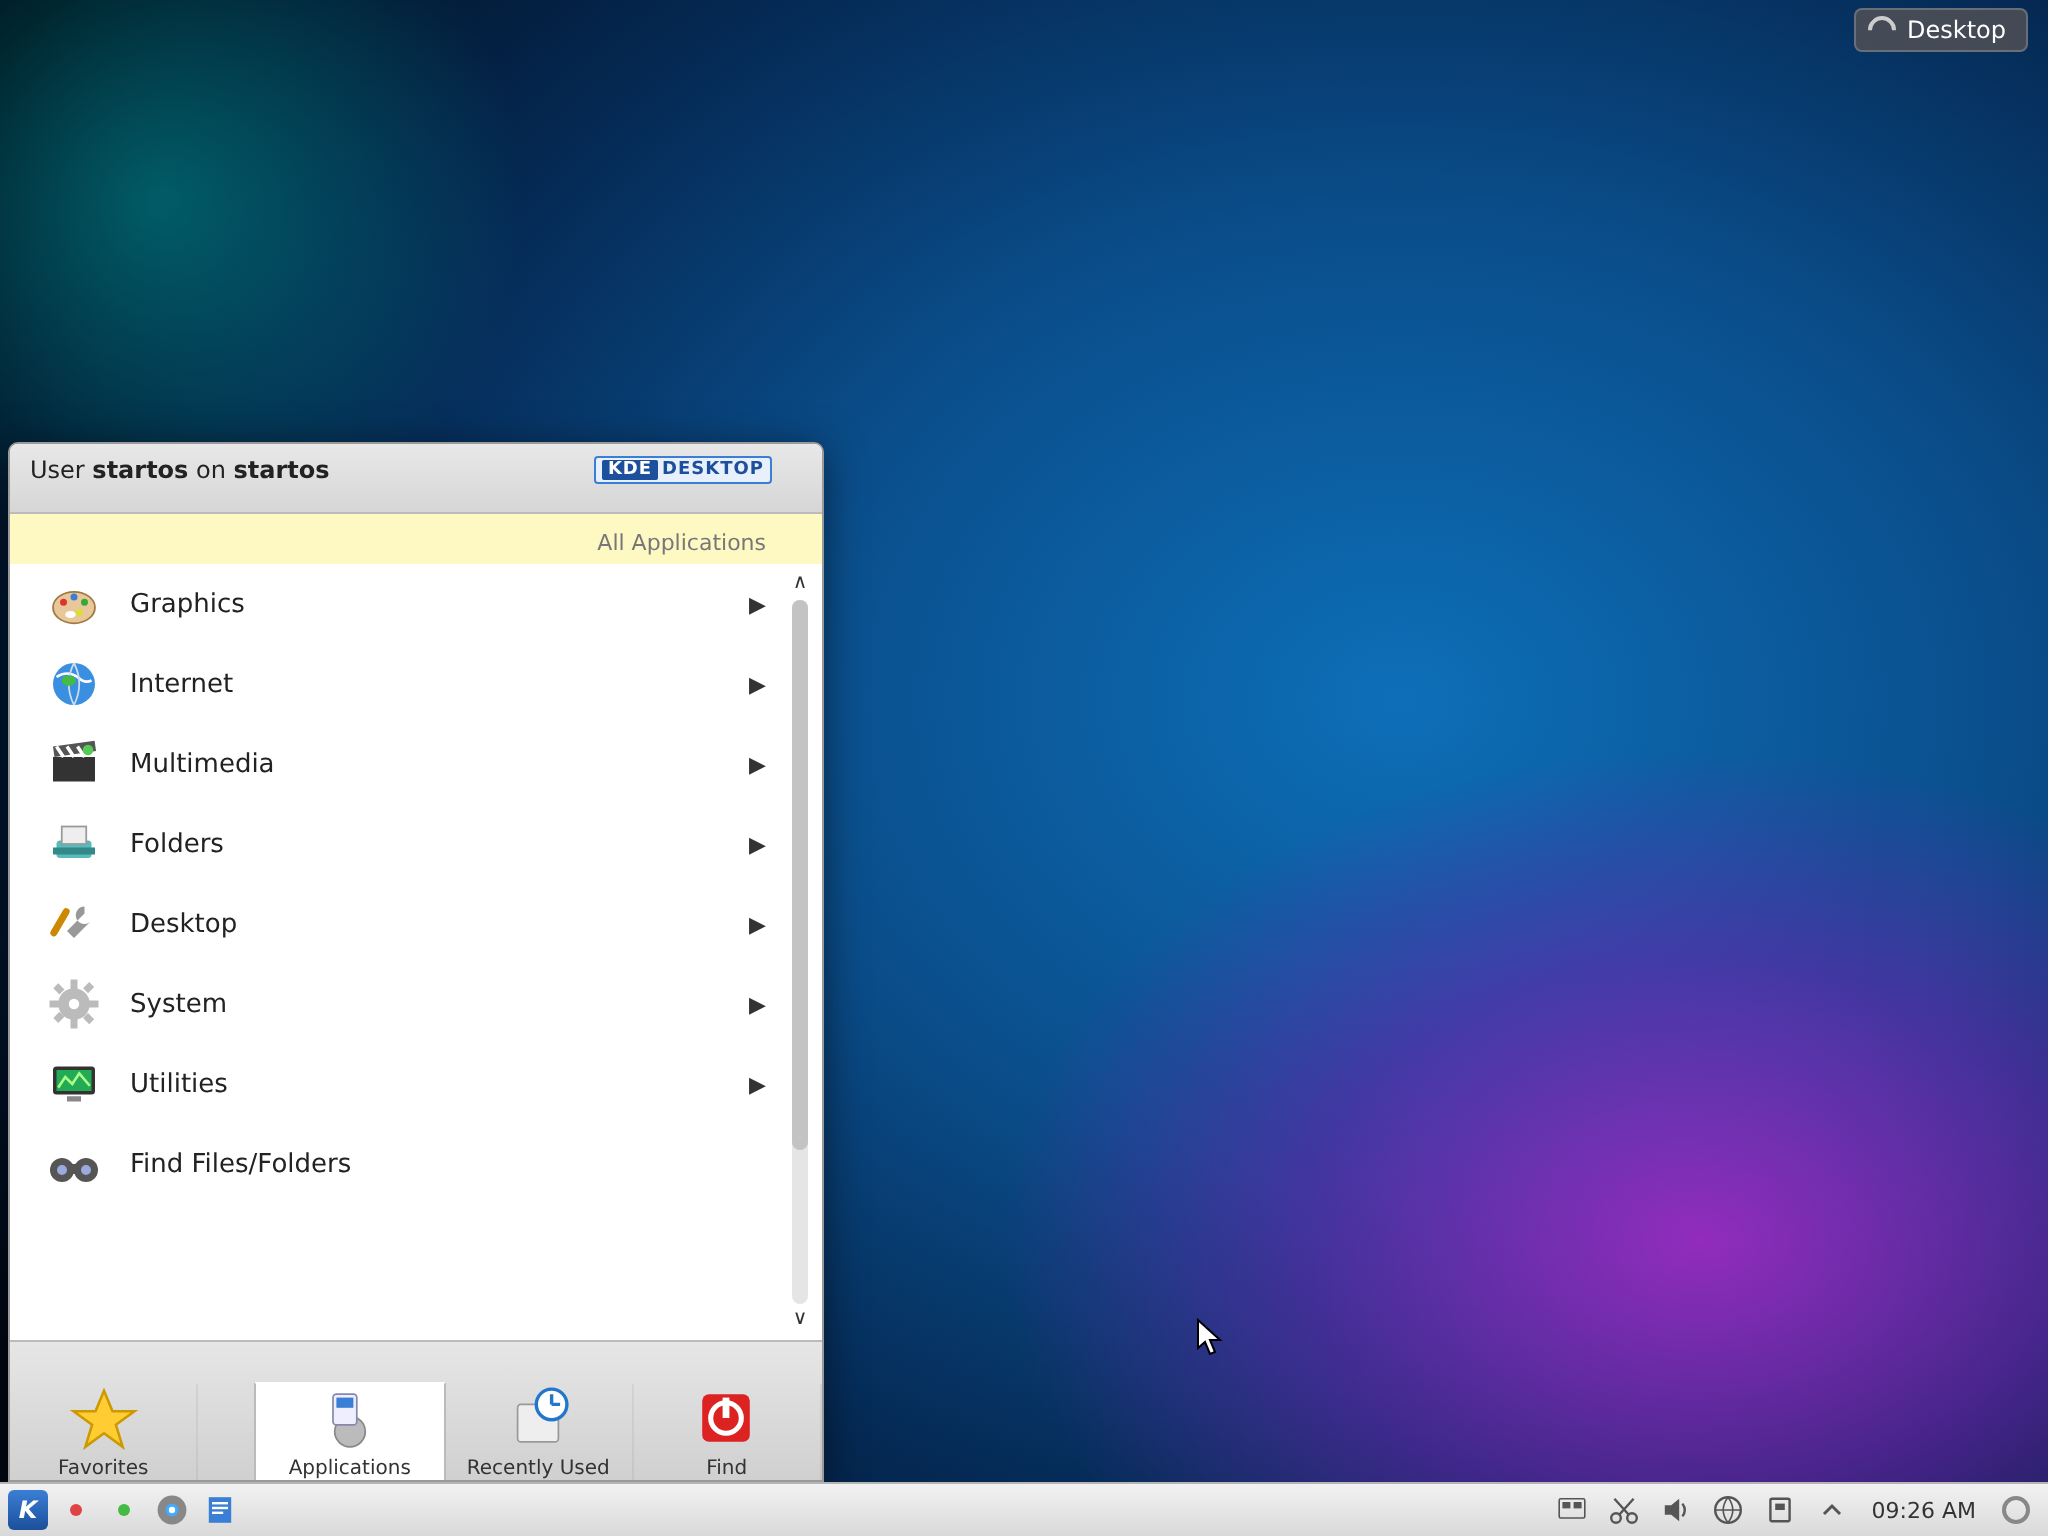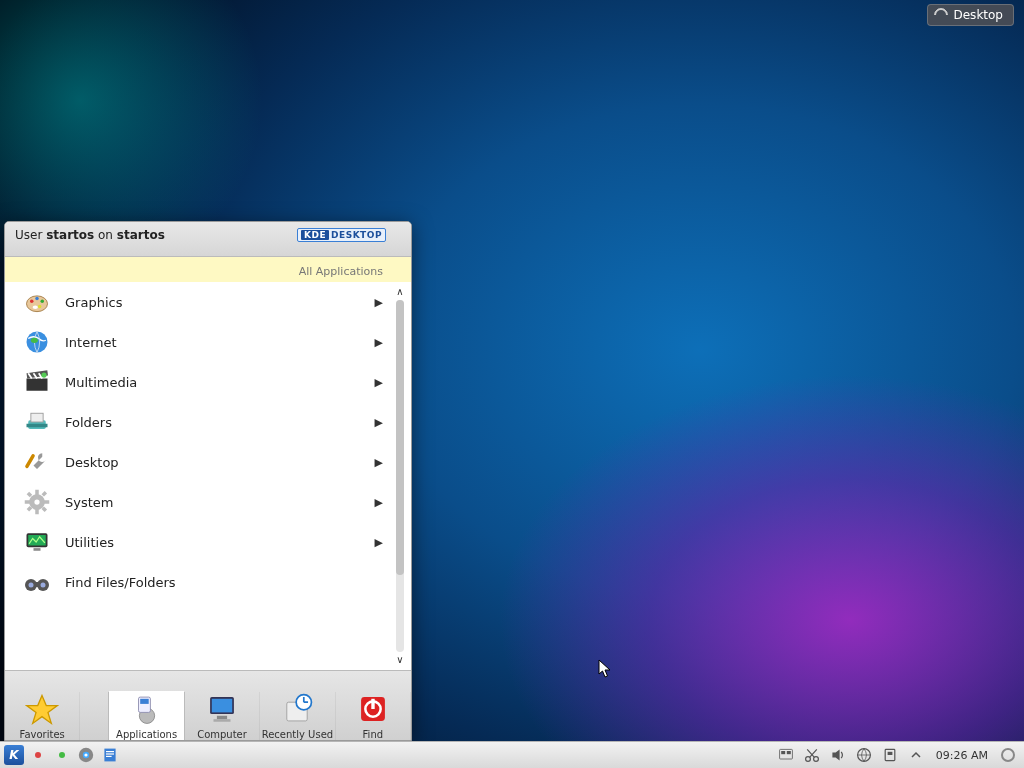--- a/index.html
+++ b/index.html
@@ -274,31 +274,20 @@
             <circle cx="20" cy="28" r="9" fill="#bbb" stroke="#888"></circle>
             <rect x="10" y="6" width="14" height="18" rx="2" fill="#eef" stroke="#88a"></rect>
             <rect x="12" y="8" width="10" height="6" fill="#3a7fd5"></rect>
           </svg>
         </span>
         <span>Applications</span>
       </div>
       <div class="ko-tab">
         <span class="tico">
           <svg width="34" height="34" viewBox="0 0 40 40">
-            <rect x="6" y="6" width="28" height="20" rx="2" fill="#335"></rect>
-            <rect x="8" y="8" width="24" height="16" fill="#3a8fe0"></rect>
-            <rect x="14" y="28" width="12" height="4" fill="#888"></rect>
-            <rect x="10" y="32" width="20" height="3" fill="#aaa"></rect>
-          </svg>
-        </span>
-        <span>Computer</span>
-      </div>
-      <div class="ko-tab">
-        <span class="tico">
-          <svg width="34" height="34" viewBox="0 0 40 40">
             <rect x="8" y="12" width="24" height="22" rx="2" fill="#eee" stroke="#999"></rect>
             <circle cx="28" cy="12" r="9" fill="#fff" stroke="#27c" stroke-width="2"></circle>
             <path d="M28 12 L28 6 M28 12 L33 12" stroke="#27c" stroke-width="2"></path>
           </svg>
         </span>
         <span>Recently Used</span>
       </div>
       <div class="ko-tab">
         <span class="tico">
           <svg width="34" height="34" viewBox="0 0 40 40">

